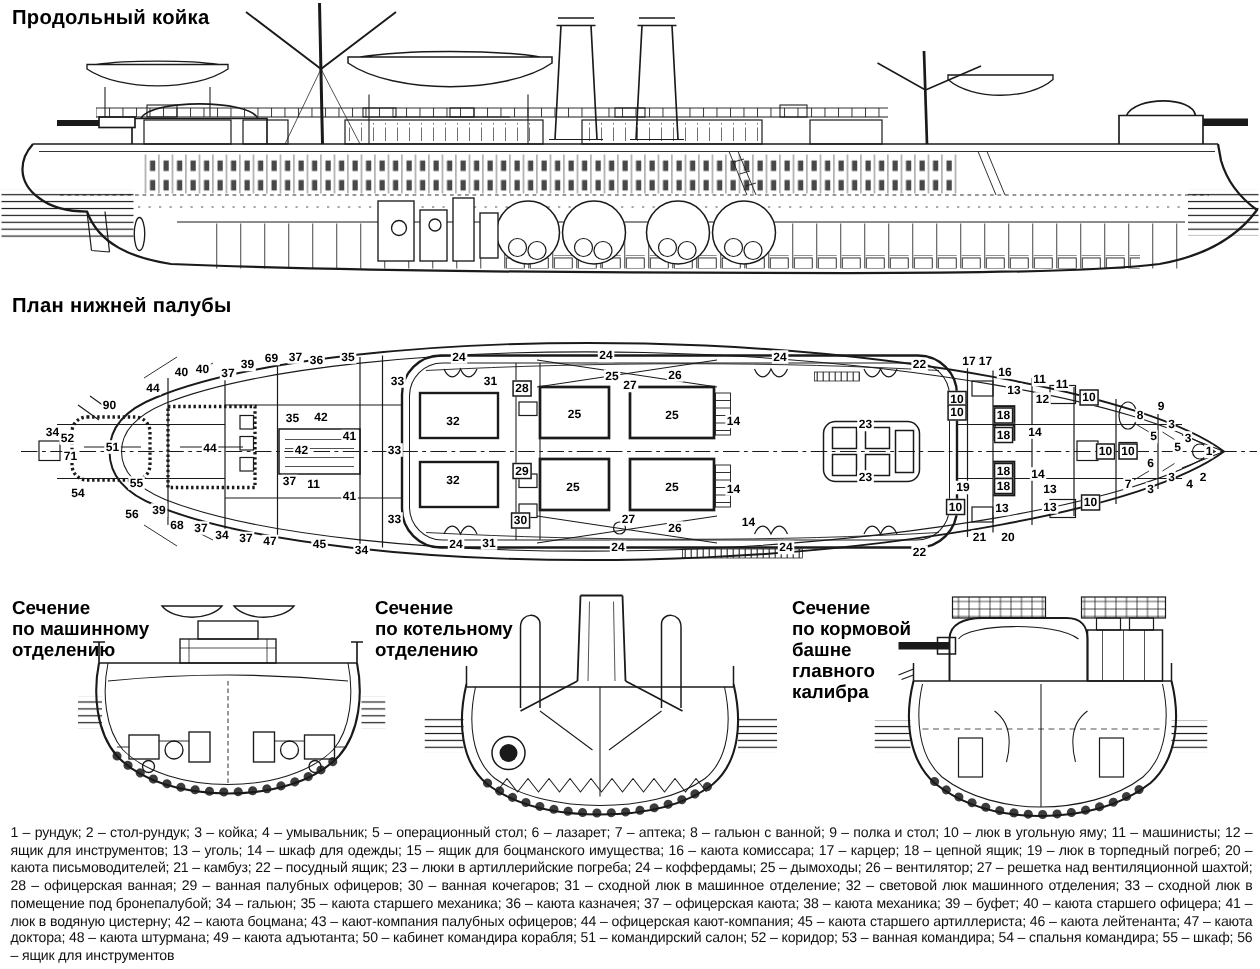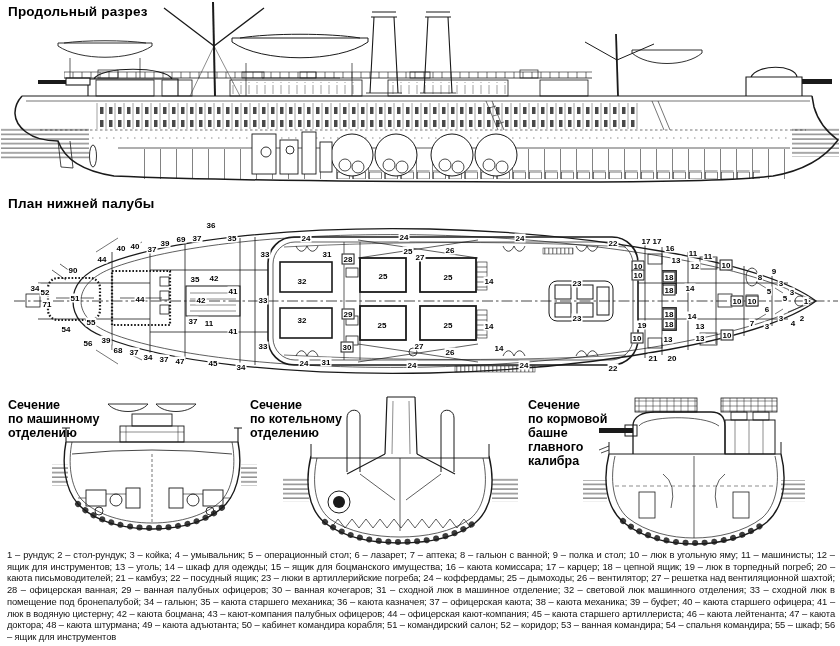--- a/index.html
+++ b/index.html
@@ -41,21 +41,21 @@
       </pattern>
     <pattern id="vl4" width="4" height="8" patternUnits="userSpaceOnUse">
         <path d="M.8,0 V8" stroke="#1a1a1a" stroke-width=".7"></path>
       </pattern>
     <pattern id="grid7" width="7" height="5" patternUnits="userSpaceOnUse">
         <rect width="7" height="5" fill="none" stroke="#1a1a1a" stroke-width=".5"></rect>
       </pattern>
   </defs>
 </svg>
 
-<div class="title" style="left:8px;top:4px">Продольный разрез</div>
+<div class="title" style="left:8px;top:4px">Продольный койка</div>
 <div class="title" style="left:8px;top:196px">План нижней палубы</div>
 <div class="sec-title" style="left:8px;top:398px">Сечение
 по машинному
 отделению</div>
 <div class="sec-title" style="left:250px;top:398px">Сечение
 по котельному
 отделению</div>
 <div class="sec-title" style="left:528px;top:398px">Сечение
 по кормовой
 башне
@@ -299,40 +299,40 @@
   <path d="M26,50 l-10,4 M26,54 l-8,3" stroke-width=".8"></path>
  </g>
 </svg>
 
 <div style="position:absolute;left:0;top:0;width:840px;height:646px;pointer-events:none">
     <span class="plan-num" style="left: 35px; top: 288px;">34</span>
     <span class="plan-num" style="left: 45px; top: 292px;">52</span>
     <span class="plan-num" style="left: 47px; top: 304px;">71</span>
     <span class="plan-num" style="left: 73px; top: 270px;">90</span>
     <span class="plan-num" style="left: 75px; top: 298px;">51</span>
-    <span class="plan-num" style="left: 66px; top: 329px;">54</span>
+    <span class="plan-num" style="left: 52px; top: 329px;">54</span>
     <span class="plan-num" style="left: 91px; top: 322px;">55</span>
     <span class="plan-num" style="left: 88px; top: 343px;">56</span>
     <span class="plan-num" style="left: 102px; top: 259px;">44</span>
     <span class="plan-num" style="left: 140px; top: 299px;">44</span>
     <span class="plan-num" style="left: 106px; top: 340px;">39</span>
     <span class="plan-num" style="left: 118px; top: 350px;">68</span>
     <span class="plan-num" style="left: 134px; top: 352px;">37</span>
     <span class="plan-num" style="left: 148px; top: 357px;">34</span>
     <span class="plan-num" style="left: 164px; top: 359px;">37</span>
     <span class="plan-num" style="left: 180px; top: 361px;">47</span>
     <span class="plan-num" style="left: 213px; top: 363px;">45</span>
     <span class="plan-num" style="left: 241px; top: 367px;">34</span>
     <span class="plan-num" style="left: 121px; top: 248px;">40</span>
     <span class="plan-num" style="left: 135px; top: 246px;">40</span>
     <span class="plan-num" style="left: 152px; top: 249px;">37</span>
     <span class="plan-num" style="left: 165px; top: 243px;">39</span>
     <span class="plan-num" style="left: 181px; top: 239px;">69</span>
     <span class="plan-num" style="left: 197px; top: 238px;">37</span>
-    <span class="plan-num" style="left: 211px; top: 225px;">36</span>
+    <span class="plan-num" style="left: 211px; top: 240px;">36</span>
     <span class="plan-num" style="left: 232px; top: 238px;">35</span>
     <span class="plan-num" style="left: 195px; top: 279px;">35</span>
     <span class="plan-num" style="left: 214px; top: 278px;">42</span>
     <span class="plan-num" style="left: 233px; top: 291px;">41</span>
     <span class="plan-num" style="left: 201px; top: 300px;">42</span>
     <span class="plan-num" style="left: 193px; top: 321px;">37</span>
     <span class="plan-num" style="left: 209px; top: 323px;">11</span>
     <span class="plan-num" style="left: 233px; top: 331px;">41</span>
     <span class="plan-num" style="left: 265px; top: 254px;">33</span>
     <span class="plan-num" style="left: 263px; top: 300px;">33</span>

